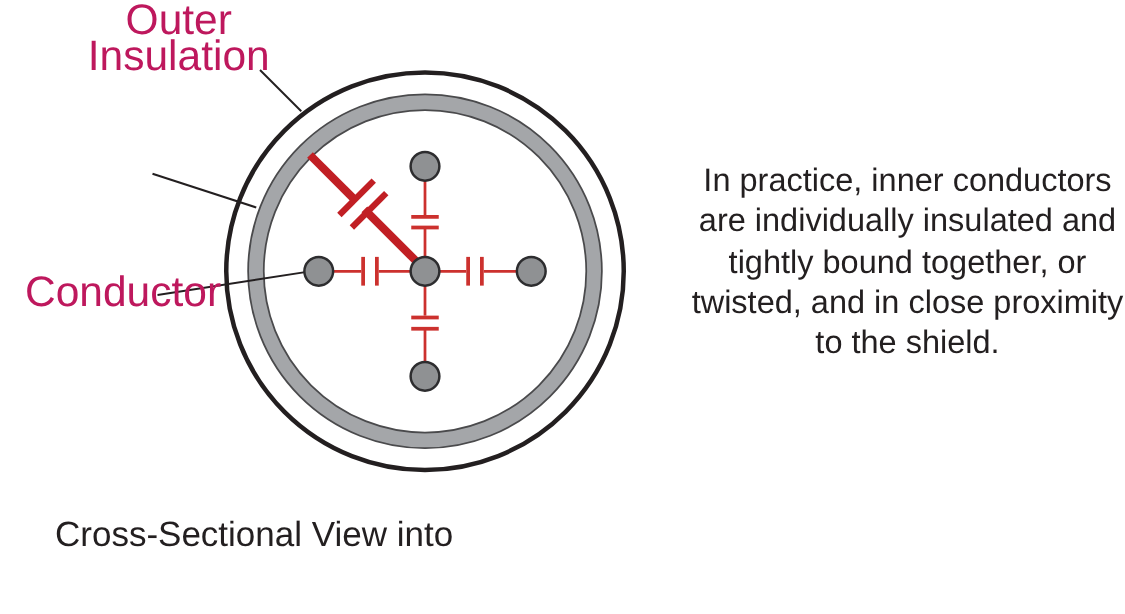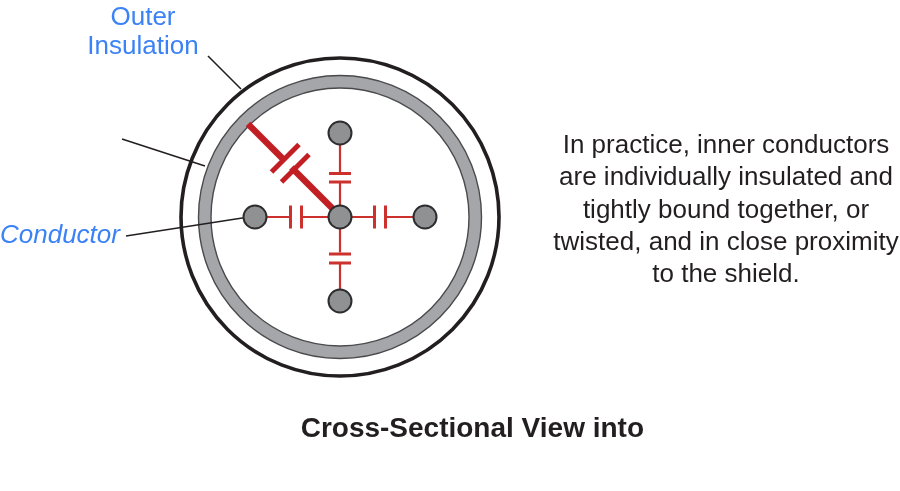--- a/index.html
+++ b/index.html
@@ -1,31 +1,31 @@
 <!DOCTYPE html>
 <html><head>
 <meta charset="utf-8">
 <style>
   html,body{margin:0;padding:0;background:#ffffff;}
   .canvas{
     position:relative;width:900px;height:491px;background:#ffffff;overflow:hidden;
     font-family:"Liberation Sans",sans-serif;color:#231f20;
   }
   .diagram-svg{position:absolute;left:0;top:0;}
-  .label{position:absolute;font-size:26px;color:#3b82f6;white-space:nowrap;}
+  .label{position:absolute;font-size:34px;color:#be185d;white-space:nowrap;}
   .label-outer-insulation{left:43px;top:2px;width:200px;text-align:center;line-height:29px;}
   .label-shield{left:46px;top:117px;line-height:26px;}
-  .label-conductor{left:0;top:221px;line-height:26px;font-style:italic;}
+  .label-conductor{left:20px;top:221px;line-height:26px;}
   .note{
     position:absolute;left:540px;top:128px;width:372px;
     font-size:26px;line-height:32.3px;text-align:center;color:#231f20;
   }
   .caption{
     position:absolute;left:44px;top:409px;width:600px;
-    font-size:28px;line-height:38px;font-weight:bold;text-align:right;color:#231f20;
+    font-size:28px;line-height:38px;font-weight:normal;text-align:left;color:#231f20;
   }
 </style>
 </head>
 <body>
 
 <div class="canvas">
 
   <svg class="diagram-svg" width="900" height="491" viewBox="0 0 900 491">
 
     <circle cx="340" cy="217" r="159" fill="#ffffff" stroke="#231f20" stroke-width="3.6"></circle>

